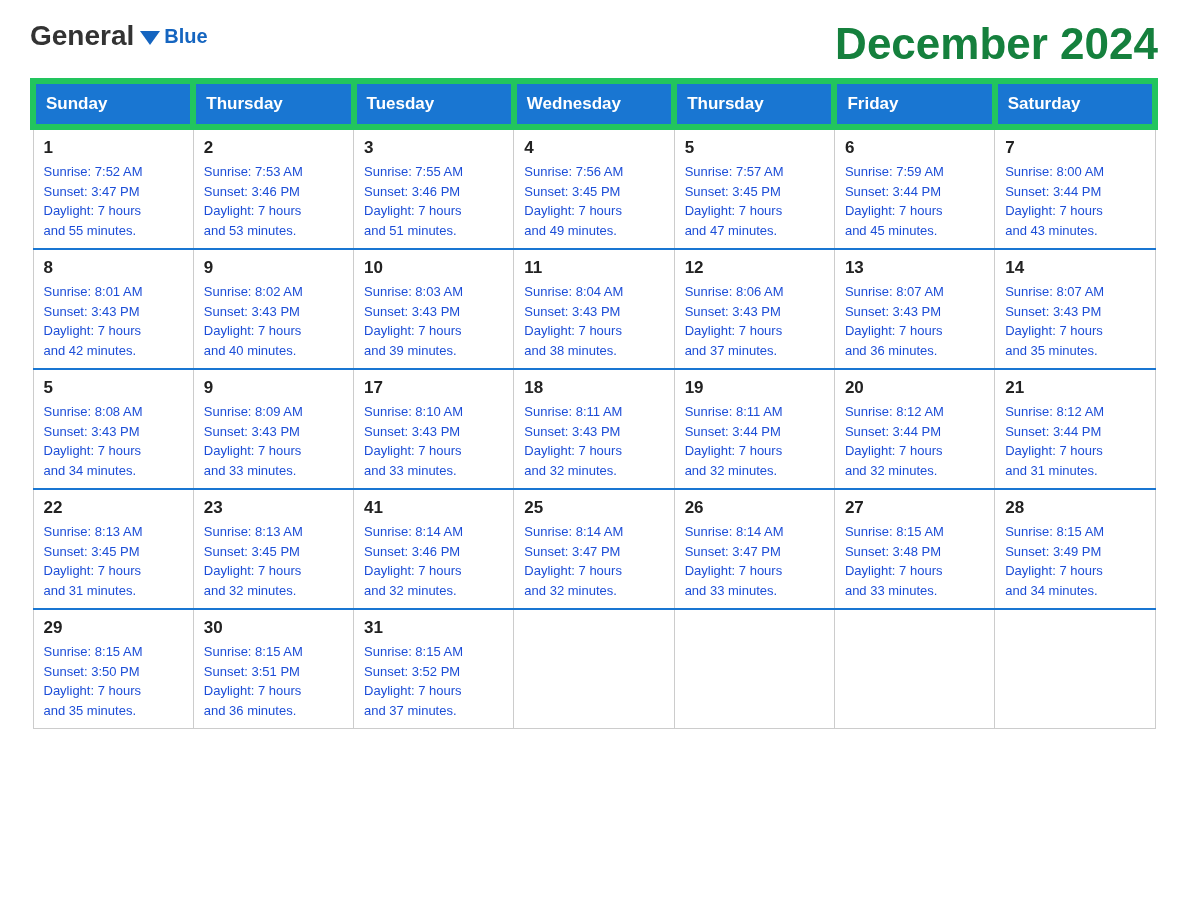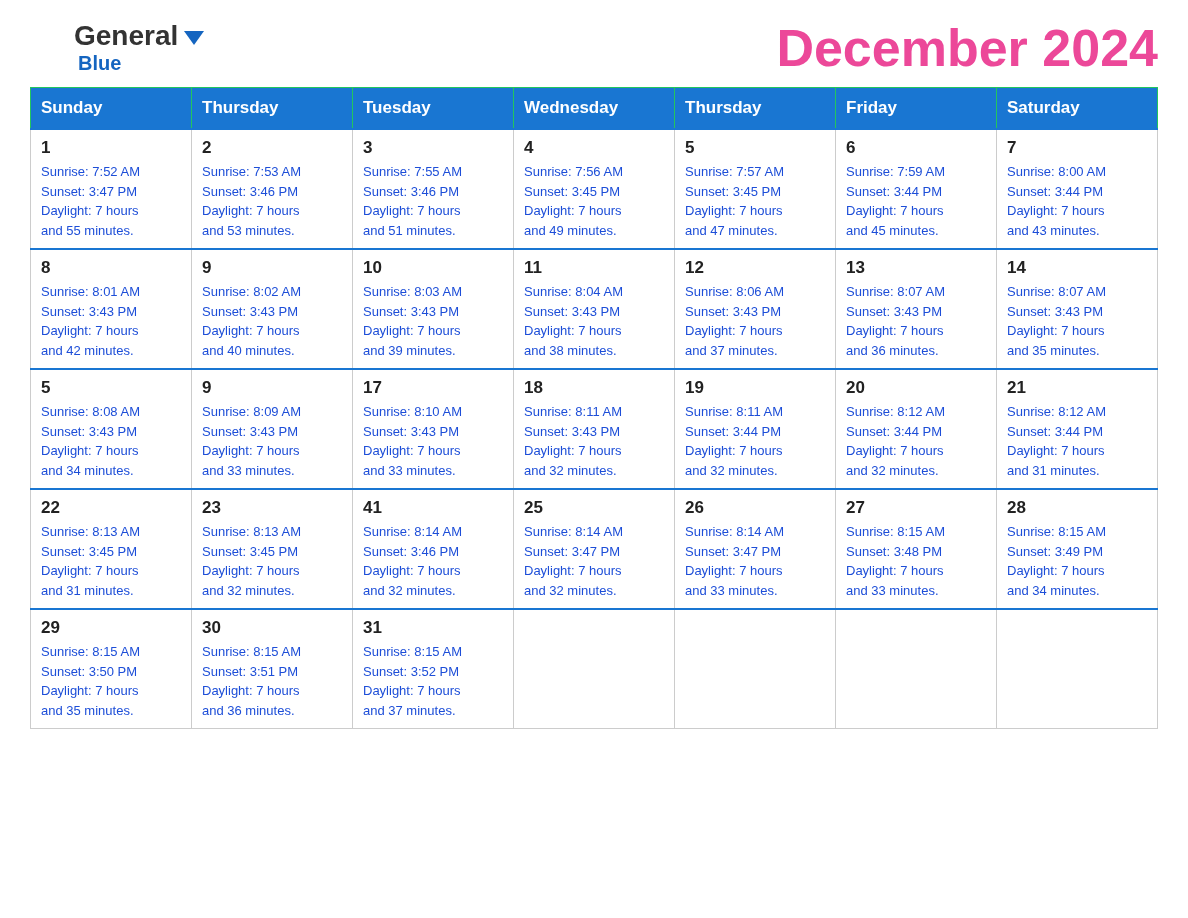--- a/index.html
+++ b/index.html
@@ -11,23 +11,22 @@
       padding: 20px 30px;
     }
     .header-area {
       display: flex;
       justify-content: space-between;
       align-items: flex-start;
       margin-bottom: 10px;
     }
     .logo {
       display: flex;
-      flex-direction: column;
-      align-items: flex-start;
-      margin-left: 44px;
+      flex-direction: row;
+      align-items: center;
     }
     .logo-text {
       font-size: 28px;
       font-weight: bold;
       color: #333;
       display: flex;
       align-items: center;
       gap: 4px;
     }
     .logo-general { color: #333; }
@@ -45,43 +44,43 @@
     .logo-subtitle {
       color: #1565C0;
       font-size: 20px;
       font-weight: bold;
       margin-left: 4px;
     }
     .title-area {
       text-align: right;
     }
     .month-title {
-      font-size: 52px;
-      font-weight: bold;
-      color: #ec4899;
+      font-size: 44px;
+      font-weight: bold;
+      color: #15803d;
       line-height: 1.1;
     }
     .location {
       font-size: 22px;
       color: #555;
       margin-top: 4px;
     }
     table {
       width: 100%;
       border-collapse: collapse;
       margin-top: 10px;
     }
     thead tr th {
       background-color: #1976D2;
       color: #fff;
       padding: 10px 10px;
       font-size: 17px;
       font-weight: bold;
       text-align: left;
-      border: 1px solid #22c55e;
+      border: 6px solid #22c55e;
     }
     tbody tr td {
       vertical-align: top;
       padding: 8px 10px;
       border: 1px solid #ccc;
       font-size: 13.5px;
       color: #333;
       width: 14.28%;
       min-height: 100px;
       background: #fff;

